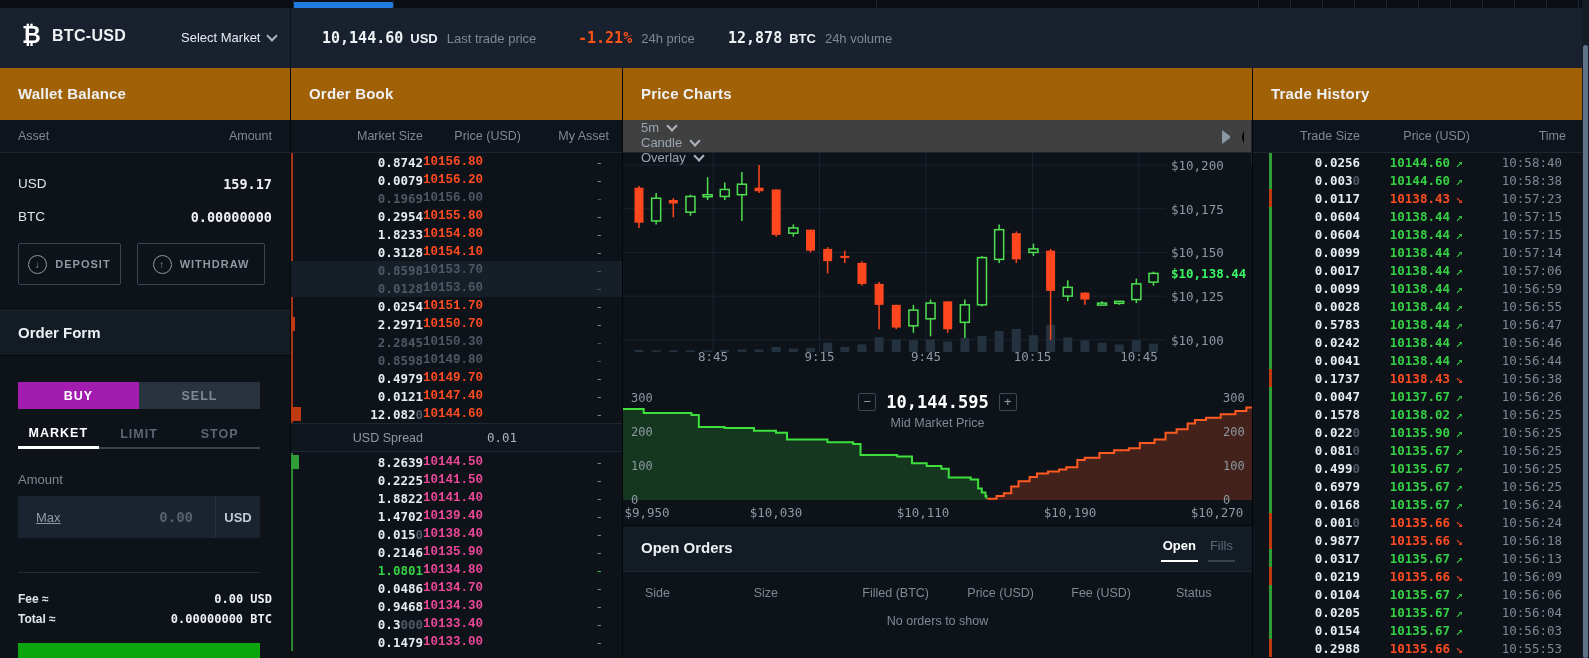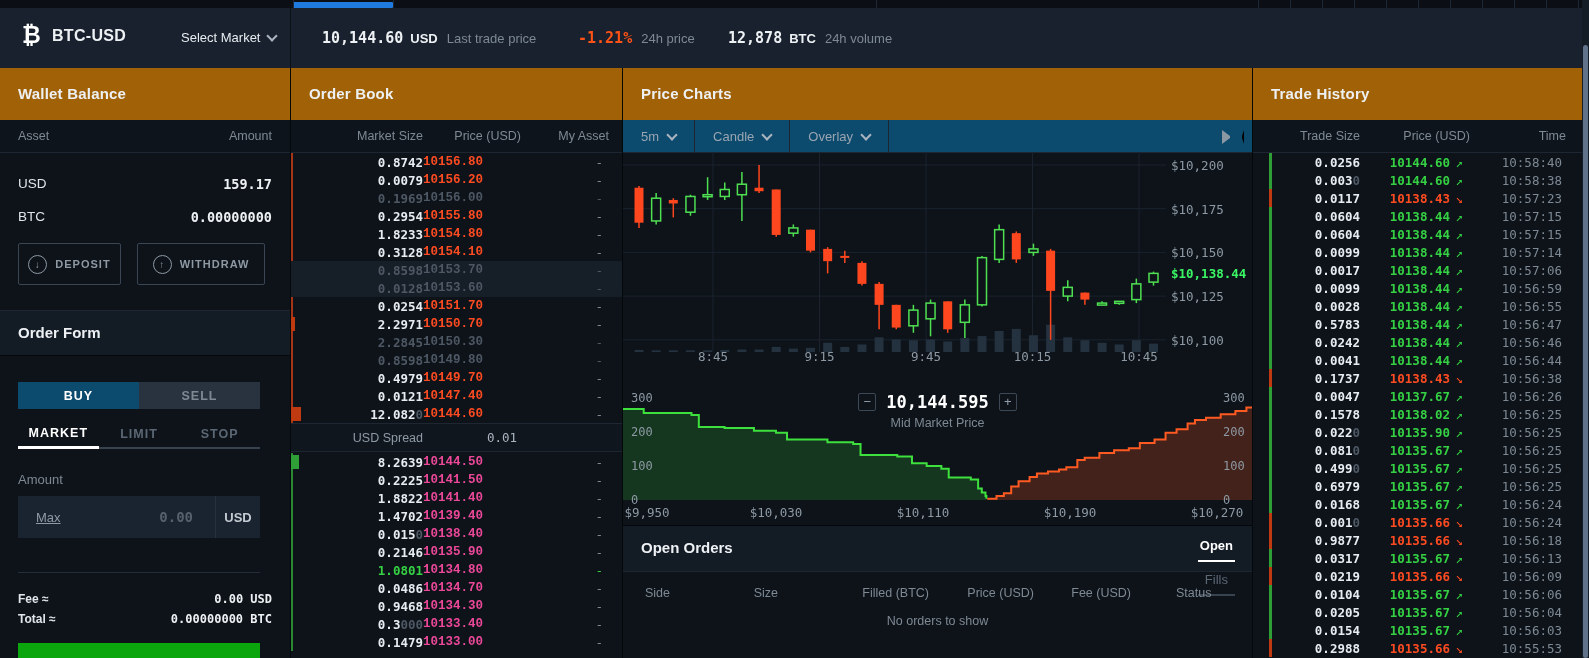--- a/index.html
+++ b/index.html
@@ -41,21 +41,21 @@
   .wrow{position:absolute;left:0;width:290px;height:20px;}
   .wrow .a{position:absolute;left:18px;font-size:13.5px;color:#dfe5ea;}
   .wrow .v{position:absolute;right:18px;font-size:13.5px;font-weight:bold;}
   .wbtn{position:absolute;height:42px;background:none;border:1px solid #3a4654;border-radius:2px;color:#8e99a4;
     font-size:11px;font-weight:bold;letter-spacing:1px;display:flex;align-items:center;justify-content:center;gap:8px;cursor:pointer;font-family:inherit;}
   .circ{display:inline-flex;width:17px;height:17px;border:1.5px solid #8e99a4;border-radius:50%;align-items:center;justify-content:center;font-size:10px;}
   .ofband{position:absolute;left:0;right:0;top:242px;height:44px;background:#131b25;border-top:1px solid #1e2731;border-bottom:1px solid #05080b;}
   .ofband .title{position:absolute;left:18px;top:13px;font-size:15px;font-weight:bold;}
   .bs-toggle{position:absolute;left:18px;top:314px;width:242px;height:27px;display:flex;}
   .bs-toggle button{flex:1;border:none;font-size:12.5px;font-weight:bold;letter-spacing:1px;cursor:pointer;font-family:inherit;}
-  #buy-btn{background:#0c4a6e;color:#fff;}
+  #buy-btn{background:#a21caf;color:#fff;}
   #sell-btn{background:#28333f;color:#7e8994;}
   .of-tabs{position:absolute;left:18px;top:352px;width:242px;height:27px;display:flex;border-bottom:2px solid #39434f;}
   .of-tabs button{flex:1;background:none;border:none;font-size:12.5px;font-weight:bold;letter-spacing:1px;color:#5b6774;cursor:pointer;font-family:inherit;padding:0;}
   .of-tabs button.active{color:#fff;border-bottom:3px solid #fff;margin-bottom:-2px;}
   .amt-label{position:absolute;left:18px;top:404px;font-size:13px;color:#7e8994;}
   .amt-field{position:absolute;left:18px;top:428px;width:242px;height:42px;background:#1a2430;display:flex;align-items:center;gap:12px;}
   .max-link{color:#8e99a4;font-size:13px;text-decoration:underline;background:none;border:none;cursor:pointer;margin-left:12px;font-family:inherit;}
   .amt-input{flex:1;background:transparent;border:none;outline:none;color:#cfd6dd;font-size:14px;text-align:right;width:110px;
     font-family:"DejaVu Sans Mono",monospace;font-weight:bold;padding-right:10px;}
   .amt-input::placeholder{color:#55606c;}
@@ -81,42 +81,42 @@
   .tail{color:#4e5864;}
   .greensize{color:#35d043 !important;}
   .ob-bar{position:absolute;left:0;top:2px;bottom:2px;}
   .edge-line{position:absolute;left:0;top:0;bottom:0;width:2px;opacity:.85;}
   #spread-row{position:absolute;left:0;right:0;top:355px;height:27px;background:#10161e;border-top:1px solid #1e2731;border-bottom:1px solid #1e2731;
     display:flex;align-items:center;padding-left:20px;font-size:12.5px;}
   #spread-row .sl{width:112px;text-align:right;color:#8e99a4;}
   #spread-row .sv{width:94px;text-align:right;color:#aab4bf;font-family:"DejaVu Sans Mono",monospace;}
 
   
-  #toolbar{position:absolute;left:0;right:0;top:52px;height:32px;background:#0c4a6e;border-bottom:1px solid #1e2731;display:flex;}
+  #toolbar{position:absolute;left:0;right:0;top:52px;height:32px;background:#404040;border-bottom:1px solid #1e2731;display:flex;flex-direction:column;}
   .tb-btn{height:32px;padding:0 18px;background:none;border:none;border-right:1px solid #1e2731;color:#9aa5b1;font-size:13px;
     display:flex;align-items:center;gap:9px;cursor:pointer;font-family:inherit;}
   #tb-expand{position:absolute;right:8px;top:10px;width:0;height:0;border-top:6px solid transparent;border-bottom:6px solid transparent;border-left:8px solid #8b97a3;background:none;cursor:pointer;}
   #candle-wrap{position:absolute;left:0;top:84px;width:629px;height:200px;}
   .ylab{position:absolute;left:548px;width:76px;text-align:left;font-size:12.5px;color:#8e99a4;font-family:"DejaVu Sans Mono",monospace;transform:translateY(-7px);}
   .ylab.cur{color:#3bf664;font-weight:bold;}
   .xlab{position:absolute;top:281px;width:60px;text-align:center;font-size:12.5px;color:#8e99a4;font-family:"DejaVu Sans Mono",monospace;}
   #depth-wrap{position:absolute;left:0;top:317px;width:629px;height:130px;}
   .dlab{position:absolute;font-size:12px;color:#8e99a4;font-family:"DejaVu Sans Mono",monospace;transform:translateY(-7px);}
   .dxlab{position:absolute;top:437px;width:72px;text-align:center;font-size:12.5px;color:#8e99a4;font-family:"DejaVu Sans Mono",monospace;}
   #mid-ctl{position:absolute;left:0;right:0;top:324px;text-align:center;}
   #mid-ctl .row{display:flex;align-items:center;justify-content:center;gap:10px;}
   .stepbox{width:18px;height:18px;border:1px solid #3c4856;border-radius:2px;color:#96a1ad;font-size:13px;line-height:16px;text-align:center;background:none;cursor:pointer;padding:0;font-family:inherit;}
   #mid-price{font-size:17px;font-weight:bold;color:#fff;font-family:"DejaVu Sans Mono",monospace;}
   #mid-label{font-size:12.5px;color:#7e8994;margin-top:4px;}
 
   
   #open-orders{position:absolute;left:0;right:0;top:457px;height:133px;border-top:1px solid #05080b;}
   #oo-band{position:absolute;left:0;right:0;top:0;height:45px;background:#131b25;border-bottom:1px solid #1e2731;}
   #oo-band .title{position:absolute;left:18px;top:13px;font-size:15px;font-weight:bold;}
-  .oo-tabs{position:absolute;right:17px;top:12px;display:flex;gap:10px;flex-direction:column;}
+  .oo-tabs{position:absolute;right:17px;top:12px;display:flex;gap:10px;}
   .oo-tabs button{background:none;border:none;font-size:13px;padding:0 2px 7px 2px;cursor:pointer;font-family:inherit;}
   .oo-tab-open{color:#fff;font-weight:bold;border-bottom:2px solid #fff !important;}
   .oo-tab-fills{color:#5b6774;border-bottom:2px solid #39434f !important;}
   .oo-col{position:absolute;top:60px;font-size:12.5px;color:#7e8994;}
   #oo-empty{position:absolute;left:0;right:0;top:88px;text-align:center;font-size:12.5px;color:#7e8994;}
 
   
   #tr-rows{position:absolute;left:0;right:0;top:85px;}
   .tr-row{position:relative;height:18px;display:flex;align-items:center;font-family:"DejaVu Sans Mono",monospace;font-size:12.5px;font-weight:bold;}
   .tr-edge{position:absolute;left:16px;top:0;bottom:0;width:3px;}

